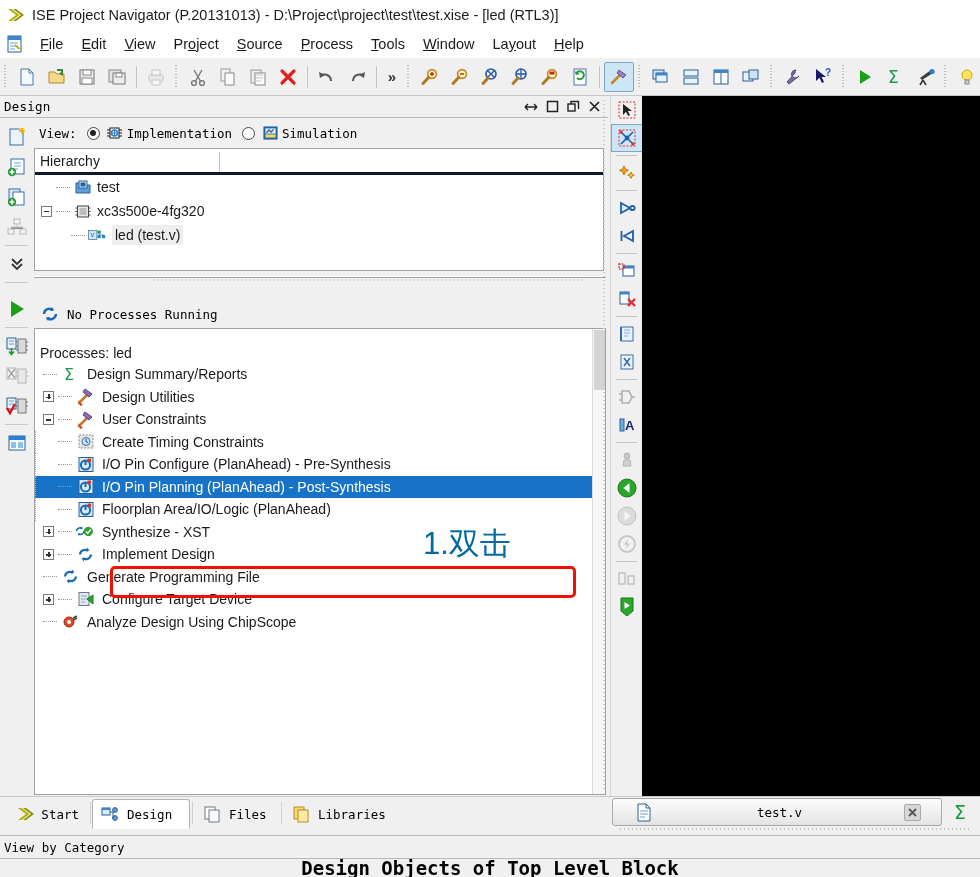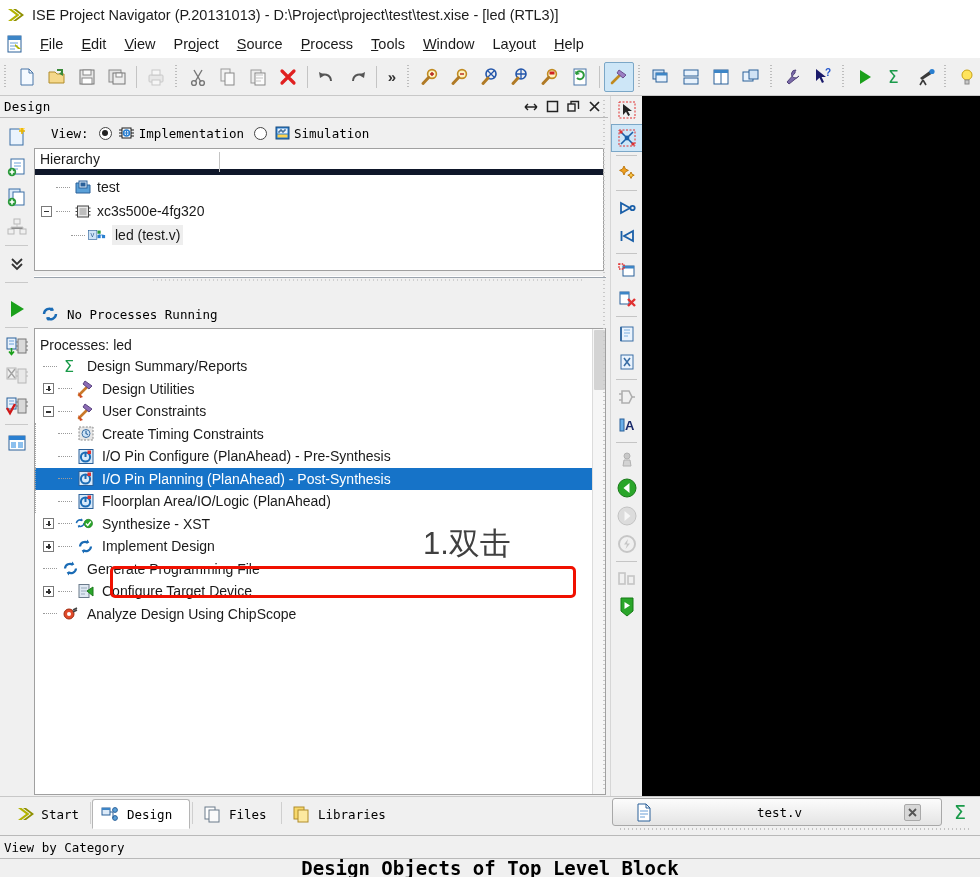--- a/index.html
+++ b/index.html
@@ -90,21 +90,21 @@
     display: flex; align-items: center; padding: 0 4px;
   }
   .panel-caption .cap-title {
     font-family: "DejaVu Sans Mono", monospace; font-size: 12.5px; color: #000;
     letter-spacing: 0.2px;
   }
   .cap-buttons { margin-left: auto; display: flex; align-items: center; gap: 7px; padding-right: 3px;}
   .cap-btn { width: 14px; height: 14px; display:flex; align-items:center; justify-content:center; }
 
   .view-row {
-    position: absolute; left: 12px; top: 24px; width: 575px; height: 26px;
+    position: absolute; left: 0; top: 24px; width: 575px; height: 26px;
     display: flex; align-items: center;
   }
   .view-label { font-family: "DejaVu Sans Mono", monospace; font-size: 12.5px; color:#000; margin-left: 6px;}
   .radio {
     width: 13px; height: 13px; border-radius: 50%;
     border: 1.6px solid #444; background: #fff; margin: 0 5px 0 10px;
     position: relative; flex: 0 0 auto;
   }
   .radio.checked::after {
     content: ""; position: absolute; left: 2.3px; top: 2.3px;
@@ -113,21 +113,21 @@
   .view-opt-label { font-family: "DejaVu Sans Mono", monospace; font-size: 12.5px; color:#000; }
   .view-ico { width: 18px; height: 17px; margin: 0 3px 0 1px; display:flex; align-items:center; justify-content:center;}
 
   
   .hier-box {
     position: absolute; left: 1px; top: 52px; width: 570px; height: 123px;
     background: #fff; border: 1px solid #a0a0a0;
     overflow: hidden;
   }
   .hier-header {
-    height: 26px; border-bottom: 6px solid #0f172a;
+    height: 26px; border-bottom: 3px solid #0f172a;
     display: flex; align-items: center;
     position: relative;
   }
   .hier-header .htitle { font-size: 14px; color: #1a1a1a; padding-left: 5px;}
   .hier-header .hsplit { position: absolute; left: 184px; top: 3px; width: 1px; height: 20px; background:#c4c4c4;}
   .tree-row { display: flex; align-items: center; height: 24px; padding-left: 6px; font-size: 14px; color: #1a1a1a;}
   .node-ico { width: 19px; height: 18px; margin-right: 5px; display:flex; align-items:center; justify-content:center; flex:0 0 auto;}
   .expander {
     width: 11px; height: 11px; border: 1px solid #7a7a7a; background: #fff;
     position: relative; margin-right: 4px; flex: 0 0 auto;
@@ -155,21 +155,21 @@
     display: flex; align-items: center;
   }
   .noproc .npi { width: 22px; height: 20px; margin-right: 6px; display:flex; align-items:center; justify-content:center;}
   .noproc .npt { font-family: "DejaVu Sans Mono", monospace; font-size: 12.5px; color: #000;}
 
   
   .proc-box {
     position: absolute; left: 1px; top: 232px; width: 572px; height: 467px;
     background: #fff; border: 1px solid #a0a0a0;
   }
-  .proc-title { font-size: 14px; color: #1a1a1a; padding: 8px 0 2px 5px;}
+  .proc-title { font-size: 14px; color: #1a1a1a; padding: 16px 0 2px 5px;}
   .p-row { display: flex; align-items: center; height: 22.5px; font-size: 14px; color: #1a1a1a; position: relative;}
   .p-row.selected { background: #1673c8; color: #fff; }
   .p-ico { width: 21px; height: 19px; margin-right: 6px; display:flex; align-items:center; justify-content:center; flex:0 0 auto;}
   .p-lbl { white-space: nowrap; }
   .lv1 { padding-left: 8px; }
   .vline { width: 1px; height: 22.5px; border-left: 1px dotted #a8a8a8; flex:0 0 auto;}
 
   
   .proc-scroll {
     position: absolute; right: 0; top: 0; width: 13px; height: 100%;
@@ -181,21 +181,21 @@
   }
 
   
   .anno-box {
     position: absolute; left: 77px; top: 470px; width: 466px; height: 32px;
     border: 3px solid #f01000; border-radius: 5px;
     pointer-events: none;
   }
   .anno-text {
     position: absolute; left: 423px; top: 523px;
-    color: #404040; font-size: 31px;
+    color: #0369a1; font-size: 31px;
     font-family: "Liberation Sans", sans-serif;
     white-space: nowrap;
   }
 
   
   .vtoolbar-right {
     position: absolute; left: 610px; top: 96px; width: 32px; height: 700px;
     background: #f0f0f0; border-left: 1px solid #d6d6d6;
   }
   .rtb-btn { width: 32px; height: 28px; display:flex; align-items:center; justify-content:center;}

